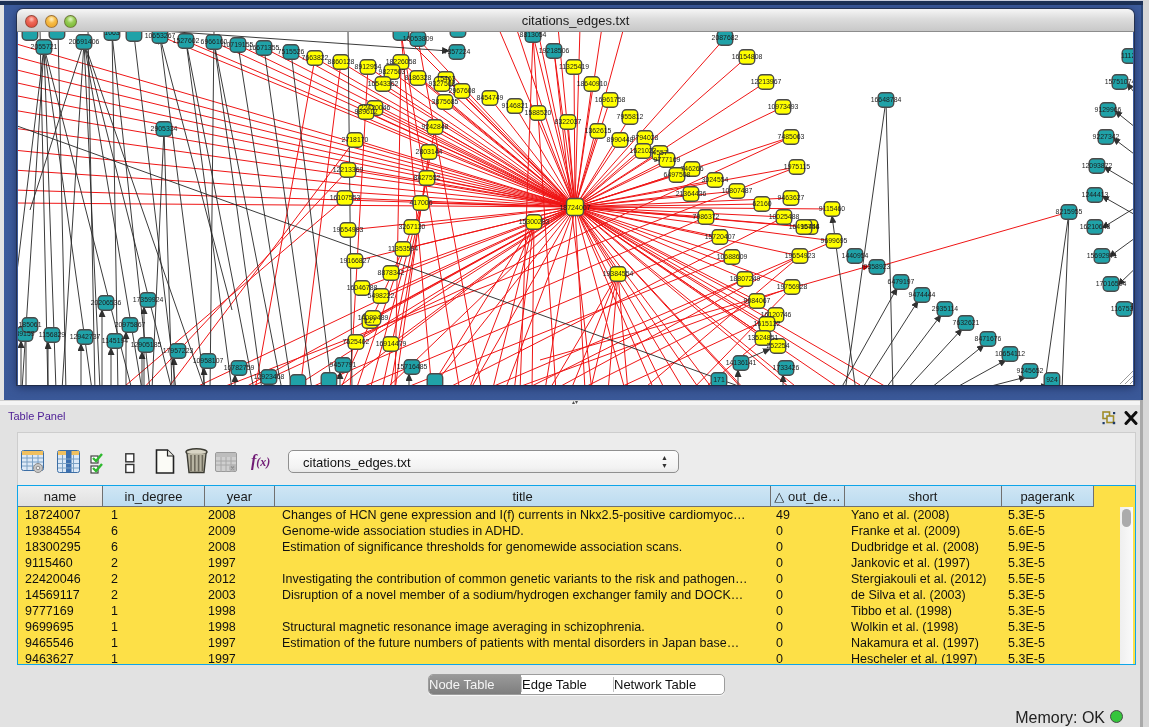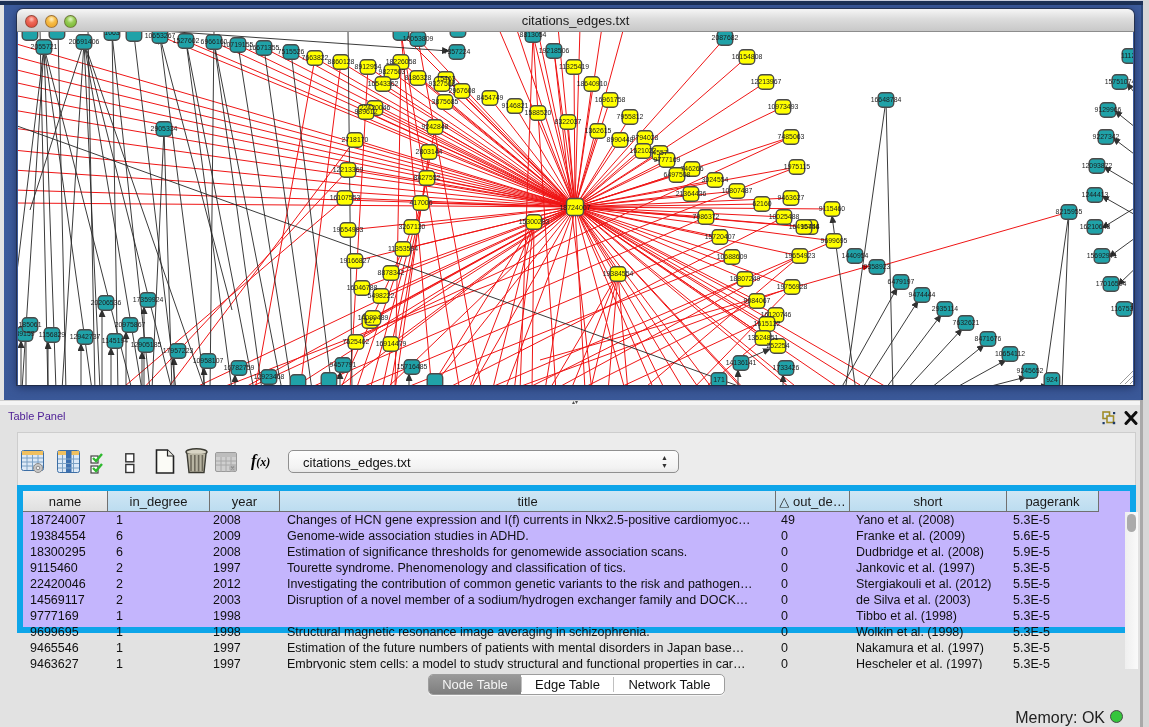--- a/index.html
+++ b/index.html
@@ -25,38 +25,38 @@
 .grip{position:absolute;left:569px;top:0px;width:12px;height:5px;color:#555;font-size:6px;line-height:5px;text-align:center}
 .ptitle{position:absolute;left:8px;top:10px;font-size:11px;color:#4c1d95}
 
 .pdock{position:absolute;left:1102px;top:11px}
 .toolrow{position:absolute;left:17px;top:32px;width:1119px;height:53px;background:#ececec;
 border:1px solid #cdcdcd;border-bottom:none}
 .combo{position:absolute;left:288px;top:50px;width:391px;height:23px;
 border:1px solid #8f8f8f;border-radius:5px;background:linear-gradient(#fdfdfd,#f2f2f2 80%,#e8e8e8)}
 .combo span{position:absolute;left:14px;top:4px;font-size:13px;color:#111}
 .stepper{position:absolute;right:10px;top:3px;font-size:7px;color:#333;line-height:8px;text-align:center}
-.table{position:absolute;left:17px;top:85px;width:1119px;height:148px;background:#c4b5fd;border:6px solid #0ea5e9}
+.table{position:absolute;left:17px;top:85px;width:1119px;height:180px;background:#fde047;border:1px solid #0ea5e9}
 .thead{position:absolute;left:0;top:0;width:1117px;height:21px;font-size:13px;color:#1a1a1a}
 .th{position:absolute;top:0;height:21px;line-height:21px;text-align:center;
 background:linear-gradient(#cfe6f4,#bcdcf0);border-right:1px solid #707070;border-bottom:1px solid #707070}
 .th.gray{background:linear-gradient(#efefef,#e0e0e0)}
 .tbody{position:absolute;left:0;top:21px;width:1117px;height:157px;overflow:hidden;
 font-size:12.5px;color:#101010}
 .tr{position:relative;height:16px;line-height:16px;white-space:nowrap}
 .tr div{position:absolute;top:0;height:16px;overflow:hidden}
 .c1{left:7px;width:90px}.c2{left:93px;width:60px}.c3{left:190px;width:60px}
 .c4{left:264px;width:486px}.c5{left:758px;width:60px}.c6{left:833px;width:155px}
 .c7{left:990px;width:95px}
 .vsb{position:absolute;left:1102px;top:21px;width:13px;height:157px;
 background:linear-gradient(90deg,#efefef,#fafafa)}
 .vsbthumb{position:absolute;left:1.5px;top:2px;width:9px;height:18px;background:#ababab;border-radius:5px}
 .tabs{position:absolute;left:428px;top:274px;width:297px;height:21px;border:1px solid #9d9d9d;
 border-radius:5px;background:#fff;font-size:13px;color:#111;box-shadow:0 1px 0 rgba(255,255,255,.7)}
-.seg{position:absolute;top:0;height:19px;line-height:19px;text-align:center}
+.seg{position:absolute;top:0;height:19px;line-height:19px;text-align:left}
 .seg.sel{background:linear-gradient(#9a9a9a,#7e7e7e);color:#f5f5f5;border-radius:4px 0 0 4px}
 .segdiv{position:absolute;top:2px;width:1px;height:15px;background:#c0c0c0}
 .mem{position:absolute;left:980px;top:309px;width:125px;text-align:right;font-size:16px;color:#222}
 .memdot{position:absolute;left:1110px;top:310px;width:13px;height:13px;border-radius:50%;
 background:#35c53c;border:1px solid #4a4a4a}
 .redge{position:absolute;left:1140px;top:400px;width:3px;height:327px;background:#a9a9a9}
 .redge2{position:absolute;left:1143px;top:0px;width:6px;height:727px;background:#d7d7d7}
 </style></head><body>
 <div class="desk"></div>
 <div class="deskedge"></div>
@@ -657,21 +657,21 @@
       <path d="M7 7v16M10.8 7v16.6M14.6 7v16.6M18.4 7v16" stroke="#6e6a5c" stroke-width="1.6"></path>
     </svg>
     <svg style="position:absolute;left:197px;top:19px" width="22" height="21" viewBox="0 0 22 21">
       <rect x="0.5" y="0.5" width="21" height="19" rx="1.5" fill="#cfcfcf" stroke="#9a9a9a"></rect>
       <rect x="1" y="1" width="20" height="4" fill="#bdbdbd"></rect>
       <path d="M1 9h20M1 13h20M6 5v15M11 5v15M16 5v15" stroke="#a8a8a8"></path>
       <circle cx="17.5" cy="16" r="3.5" fill="#b5b5b5"></circle>
       <path d="M16 14.5l3 3M19 14.5l-3 3" stroke="#8f8f8f" stroke-width="1.2"></path>
     </svg>
     <div style="position:absolute;left:233px;top:19px;font-family:'Liberation Serif',serif;
-font-style:italic;font-weight:bold;font-size:16px;color:#000000">f<span style="font-size:12px">(x)</span></div>
+font-style:italic;font-weight:bold;font-size:16px;color:#701a75">f<span style="font-size:12px">(x)</span></div>
   </div>
   <div class="combo">
       <span>citations_edges.txt</span>
     <div class="stepper">▲<br>▼</div>
   </div>
   <div class="table">
     <div class="thead">
       <div class="th gray" style="left:0;width:85px">name</div>
       <div class="th" style="left:85px;width:102px">in_degree</div>
       <div class="th" style="left:187px;width:70px">year</div>
@@ -705,21 +705,20 @@
           <div class="c3">2008</div>
           <div class="c4">Estimation of significance thresholds for genomewide association scans.</div>
           <div class="c5">0</div>
           <div class="c6">Dudbridge et al. (2008)</div>
           <div class="c7">5.9E-5</div>
         </div>
 <div class="tr">
           <div class="c1">9115460</div>
           <div class="c2">2</div>
           <div class="c3">1997</div>
-          <div class="c4">Tourette syndrome. Phenomenology and classification of tics.</div>
           <div class="c5">0</div>
           <div class="c6">Jankovic et al. (1997)</div>
           <div class="c7">5.3E-5</div>
         </div>
 <div class="tr">
           <div class="c1">22420046</div>
           <div class="c2">2</div>
           <div class="c3">2012</div>
           <div class="c4">Investigating the contribution of common genetic variants to the risk and pathogen…</div>
           <div class="c5">0</div>
@@ -758,21 +757,20 @@
           <div class="c3">1997</div>
           <div class="c4">Estimation of the future numbers of patients with mental disorders in Japan base…</div>
           <div class="c5">0</div>
           <div class="c6">Nakamura et al. (1997)</div>
           <div class="c7">5.3E-5</div>
         </div>
 <div class="tr">
           <div class="c1">9463627</div>
           <div class="c2">1</div>
           <div class="c3">1997</div>
-          <div class="c4">Embryonic stem cells: a model to study structural and functional properties in car…</div>
           <div class="c5">0</div>
           <div class="c6">Hescheler et al. (1997)</div>
           <div class="c7">5.3E-5</div>
         </div>
     </div>
     <div class="vsb">
         <div class="vsbthumb"></div>
       </div>
   </div>
   <div class="tabs">

